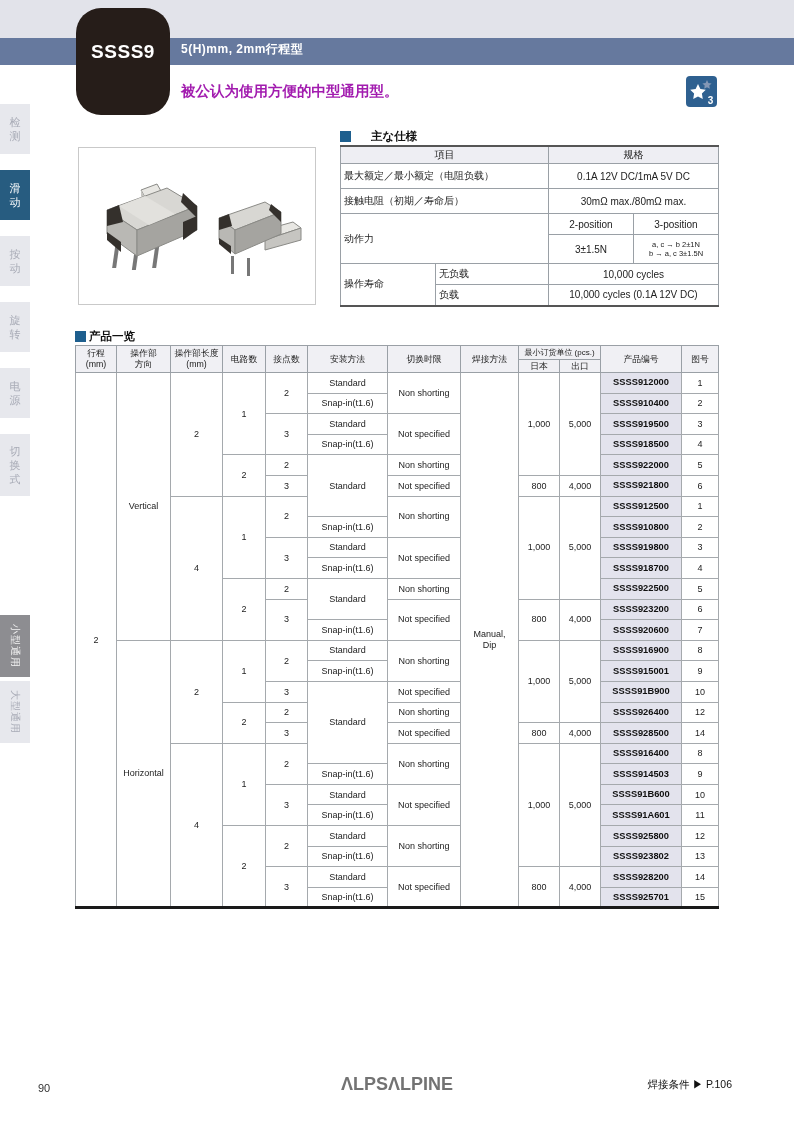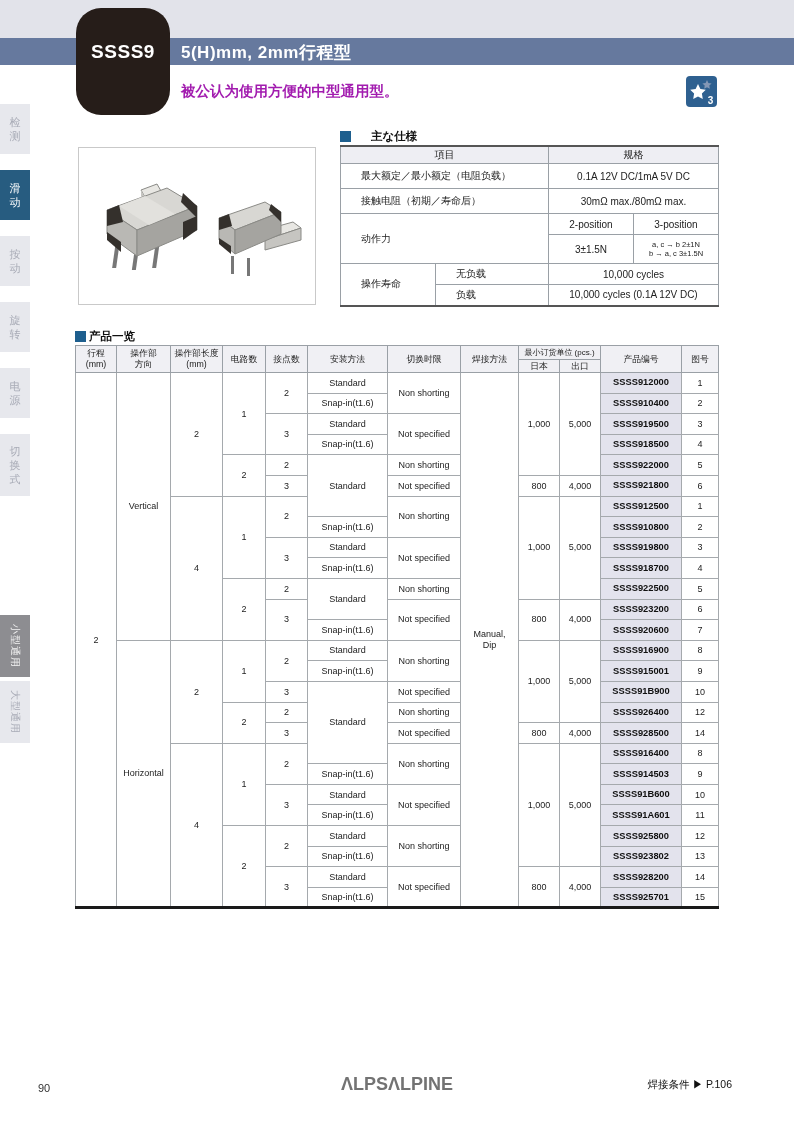--- a/index.html
+++ b/index.html
@@ -2,21 +2,21 @@
 <html><head>
 <meta charset="utf-8">
 <style>
   html,body{margin:0;padding:0;background:#fff;}
   .page{position:relative;width:794px;height:1123px;background:#fff;overflow:hidden;
         font-family:"Liberation Sans",sans-serif;color:#222;}
 
   
   .topband{position:absolute;left:0;top:0;width:794px;height:38px;background:#e2e3ea;}
   .titlebar{position:absolute;left:0;top:38px;width:794px;height:27px;background:#66799e;}
-  .titlebar .t{position:absolute;left:181px;top:3px;color:#fff;font-size:17px;font-weight:bold;letter-spacing:.5px;}
+  .titlebar .t{position:absolute;left:181px;top:3px;color:#fff;font-size:12px;font-weight:bold;letter-spacing:.5px;}
   .modelbox{position:absolute;left:76px;top:8px;width:94px;height:107px;background:#261d19;border-radius:25px;}
   .modelbox .m{position:absolute;left:0;width:94px;top:33px;text-align:center;color:#fff;font-size:19px;font-weight:bold;letter-spacing:.5px;}
   .subtitle{position:absolute;left:181px;top:82px;font-size:14.5px;font-weight:bold;color:#a21caf;}
   .badge{position:absolute;left:686px;top:76px;width:31px;height:31px;}
 
   
   .tab{position:absolute;left:0;width:30px;background:#e7e8ed;color:#a8abb6;
        display:flex;flex-direction:column;align-items:center;justify-content:center;
        font-size:11px;line-height:14px;letter-spacing:0;}
   .tab.active{background:#275c80;color:#fff;}
@@ -29,21 +29,21 @@
   
   .sect{position:absolute;font-size:11.5px;font-weight:bold;color:#111;display:flex;align-items:center;gap:3px;}
   .sq{display:inline-block;width:11px;height:11px;background:#1e5f8e;}
 
   
   table{border-collapse:collapse;table-layout:fixed;}
   .spec{position:absolute;left:340px;top:145px;width:378px;
         border-top:2px solid #555;border-bottom:2px solid #555;font-size:10px;}
   .spec td,.spec th{border:1px solid #9aa0a6;padding:1px 4px;text-align:center;color:#222;font-weight:normal;}
   .spec .hd{background:#eeeef3;}
-  .spec .lbl{text-align:left;padding-left:20px;}
+  .spec .lbl{text-align:left;padding-left:3px;}
   .spec .tiny{font-size:7.5px;line-height:1.25;}
 
   
   .products{position:absolute;left:75px;top:345px;width:643px;
             border:1px solid #555;border-top:1.5px solid #555;border-bottom:3px solid #1a1a1a;
             font-size:9px;}
   .products th{background:#f0f0f4;border:1px solid #9aa0a6;font-weight:normal;font-size:8.8px;
                padding:0;white-space:pre-line;line-height:1.2;color:#222;}
   .products thead{border-bottom:1.5px solid #555;margin-top:28px;}
   .products td{border:1px solid #a5a9ad;padding:0 1px;text-align:center;white-space:pre-line;line-height:1.15;color:#222;}

